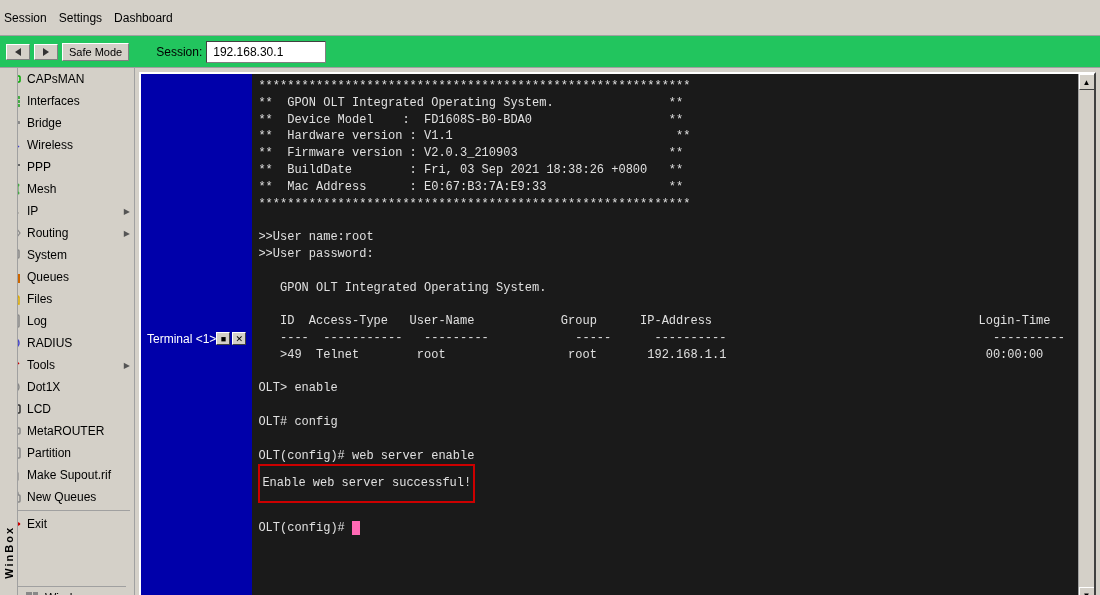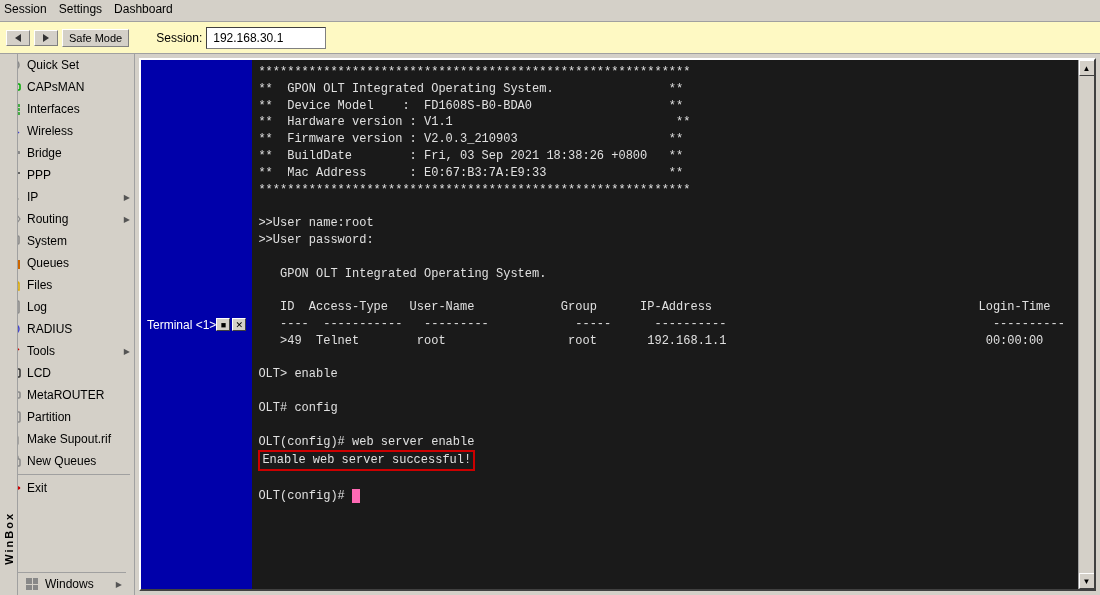--- a/index.html
+++ b/index.html
@@ -3,33 +3,33 @@
   <meta charset="utf-8">
   <style>
     * { margin: 0; padding: 0; box-sizing: border-box; }
     body { width: 1100px; height: 595px; overflow: hidden; font-family: 'Segoe UI', Tahoma, Geneva, Verdana, sans-serif; font-size: 12px; background: #d4d0c8; }
 
     
     .menu-bar {
       background: #d4d0c8;
       padding: 2px 4px;
       display: flex;
-      align-items: flex-start;
+      align-items: center;
       border-bottom: 1px solid #a0a0a0;
-      height: 22px;
+      height: 36px;
     }
     .menu-bar span {
       margin-right: 12px;
       cursor: pointer;
       font-size: 12px;
     }
 
     
     .toolbar {
-      background: #fef9c3;
+      background: #22c55e;
       padding: 3px 6px;
       display: flex;
       align-items: center;
       border-bottom: 1px solid #a0a0a0;
       height: 32px;
       gap: 4px;
     }
     .toolbar-btn {
       background: #d4d0c8;
       border: 1px solid #808080;
@@ -183,21 +183,21 @@
     }
     .terminal-text {
       white-space: pre;
       line-height: 1.4;
     }
     .highlight-box {
       display: inline-block;
       background: transparent;
       border: 2px solid #cc0000;
       color: #e0e0e0;
-      padding: 0 2px;
+      padding: 9px 2px;
     }
     .cursor {
       display: inline-block;
       width: 8px; height: 14px;
       background: #ff69b4;
       vertical-align: middle;
     }
 
     .divider {
       height: 1px;
@@ -230,29 +230,20 @@
   <div class="session-ip">192.168.30.1</div>
 </div>
 
 <div class="main-layout">
 
   <div class="sidebar" style="position:relative;">
 
     <div class="sidebar-item">
       <span class="icon">
         <svg width="14" height="14" viewBox="0 0 14 14">
-            <circle cx="7" cy="7" r="5" fill="none" stroke="#888" stroke-width="1.5"></circle>
-            <circle cx="7" cy="7" r="2" fill="#888"></circle>
-          </svg>
-      </span>
-      <span>Quick Set</span>
-    </div>
-    <div class="sidebar-item">
-      <span class="icon">
-        <svg width="14" height="14" viewBox="0 0 14 14">
             <rect x="1" y="4" width="12" height="6" rx="1" fill="none" stroke="#00aa00" stroke-width="1.5"></rect>
             <line x1="4" y1="4" x2="4" y2="10" stroke="#00aa00" stroke-width="1"></line>
             <line x1="7" y1="4" x2="7" y2="10" stroke="#00aa00" stroke-width="1"></line>
             <line x1="10" y1="4" x2="10" y2="10" stroke="#00aa00" stroke-width="1"></line>
           </svg>
       </span>
       <span>CAPsMAN</span>
     </div>
     <div class="sidebar-item">
       <span class="icon">
@@ -260,45 +251,60 @@
             <rect x="1" y="2" width="12" height="3" rx="0.5" fill="#44aa44"></rect>
             <rect x="1" y="6" width="12" height="3" rx="0.5" fill="#44aa44"></rect>
             <rect x="1" y="10" width="12" height="3" rx="0.5" fill="#44aa44"></rect>
           </svg>
       </span>
       <span>Interfaces</span>
     </div>
     <div class="sidebar-item">
       <span class="icon">
         <svg width="14" height="14" viewBox="0 0 14 14">
+            <rect x="1" y="5" width="12" height="3" rx="0.5" fill="#888"></rect>
+            <rect x="3" y="3" width="3" height="3" rx="0.5" fill="#888"></rect>
+            <rect x="8" y="3" width="3" height="3" rx="0.5" fill="#888"></rect>
+          </svg>
+      </span>
+      <span>Bridge</span>
+    </div>
+    <div class="sidebar-item">
+      <span class="icon">
+        <svg width="14" height="14" viewBox="0 0 14 14">
             <path d="M2,9 Q7,4 12,9" fill="none" stroke="#4444cc" stroke-width="1.5"></path>
             <path d="M4,11 Q7,7 10,11" fill="none" stroke="#4444cc" stroke-width="1.5"></path>
             <circle cx="7" cy="13" r="1.5" fill="#4444cc"></circle>
           </svg>
       </span>
       <span>Wireless</span>
     </div>
     <div class="sidebar-item">
       <span class="icon">
         <svg width="14" height="14" viewBox="0 0 14 14">
-            <rect x="1" y="5" width="12" height="3" rx="0.5" fill="#888"></rect>
-            <rect x="3" y="3" width="3" height="3" rx="0.5" fill="#888"></rect>
-            <rect x="8" y="3" width="3" height="3" rx="0.5" fill="#888"></rect>
-          </svg>
-      </span>
-      <span>Bridge</span>
-    </div>
-    <div class="sidebar-item">
-      <span class="icon">
-        <svg width="14" height="14" viewBox="0 0 14 14">
             <line x1="1" y1="5" x2="13" y2="5" stroke="#666" stroke-width="2"></line>
             <line x1="1" y1="9" x2="13" y2="9" stroke="#666" stroke-width="2" stroke-dasharray="2,2"></line>
           </svg>
       </span>
       <span>PPP</span>
+    </div>
+    <div class="sidebar-item">
+      <span class="icon">
+        <svg width="14" height="14" viewBox="0 0 14 14">
+            <circle cx="3" cy="3" r="1.5" fill="#44aa44"></circle>
+            <circle cx="11" cy="3" r="1.5" fill="#44aa44"></circle>
+            <circle cx="3" cy="11" r="1.5" fill="#44aa44"></circle>
+            <circle cx="11" cy="11" r="1.5" fill="#44aa44"></circle>
+            <line x1="3" y1="3" x2="11" y2="3" stroke="#44aa44" stroke-width="1"></line>
+            <line x1="3" y1="3" x2="3" y2="11" stroke="#44aa44" stroke-width="1"></line>
+            <line x1="11" y1="3" x2="11" y2="11" stroke="#44aa44" stroke-width="1"></line>
+            <line x1="3" y1="11" x2="11" y2="11" stroke="#44aa44" stroke-width="1"></line>
+          </svg>
+      </span>
+      <span>Mesh</span>
     </div>
     <div class="sidebar-item has-arrow">
       <span class="icon">
         <svg width="14" height="14" viewBox="0 0 14 14">
             <text x="1" y="11" font-size="9" font-weight="bold" fill="#333" font-family="monospace">55</text>
           </svg>
       </span>
       <span>IP</span>
     </div>
     <div class="sidebar-item has-arrow">
@@ -361,20 +367,29 @@
       <span>RADIUS</span>
     </div>
     <div class="sidebar-item has-arrow">
       <span class="icon">
         <svg width="14" height="14" viewBox="0 0 14 14">
             <path d="M8,2 L8,6 L10,8 L8,10 L6,8 L8,6" fill="none" stroke="#cc0000" stroke-width="1.2"></path>
             <line x1="8" y1="2" x2="12" y2="6" stroke="#cc0000" stroke-width="1.5"></line>
           </svg>
       </span>
       <span>Tools</span>
+    </div>
+    <div class="sidebar-item">
+      <span class="icon">
+        <svg width="14" height="14" viewBox="0 0 14 14">
+            <circle cx="7" cy="7" r="5" fill="none" stroke="#888" stroke-width="1.5"></circle>
+            <text x="3.5" y="10" font-size="7" fill="#888" font-family="monospace">1X</text>
+          </svg>
+      </span>
+      <span>Dot1X</span>
     </div>
     <div class="sidebar-item">
       <span class="icon">
         <svg width="14" height="14" viewBox="0 0 14 14">
             <rect x="1" y="3" width="12" height="8" rx="1" fill="none" stroke="#333" stroke-width="1.5"></rect>
           </svg>
       </span>
       <span>LCD</span>
     </div>
     <div class="sidebar-item">

